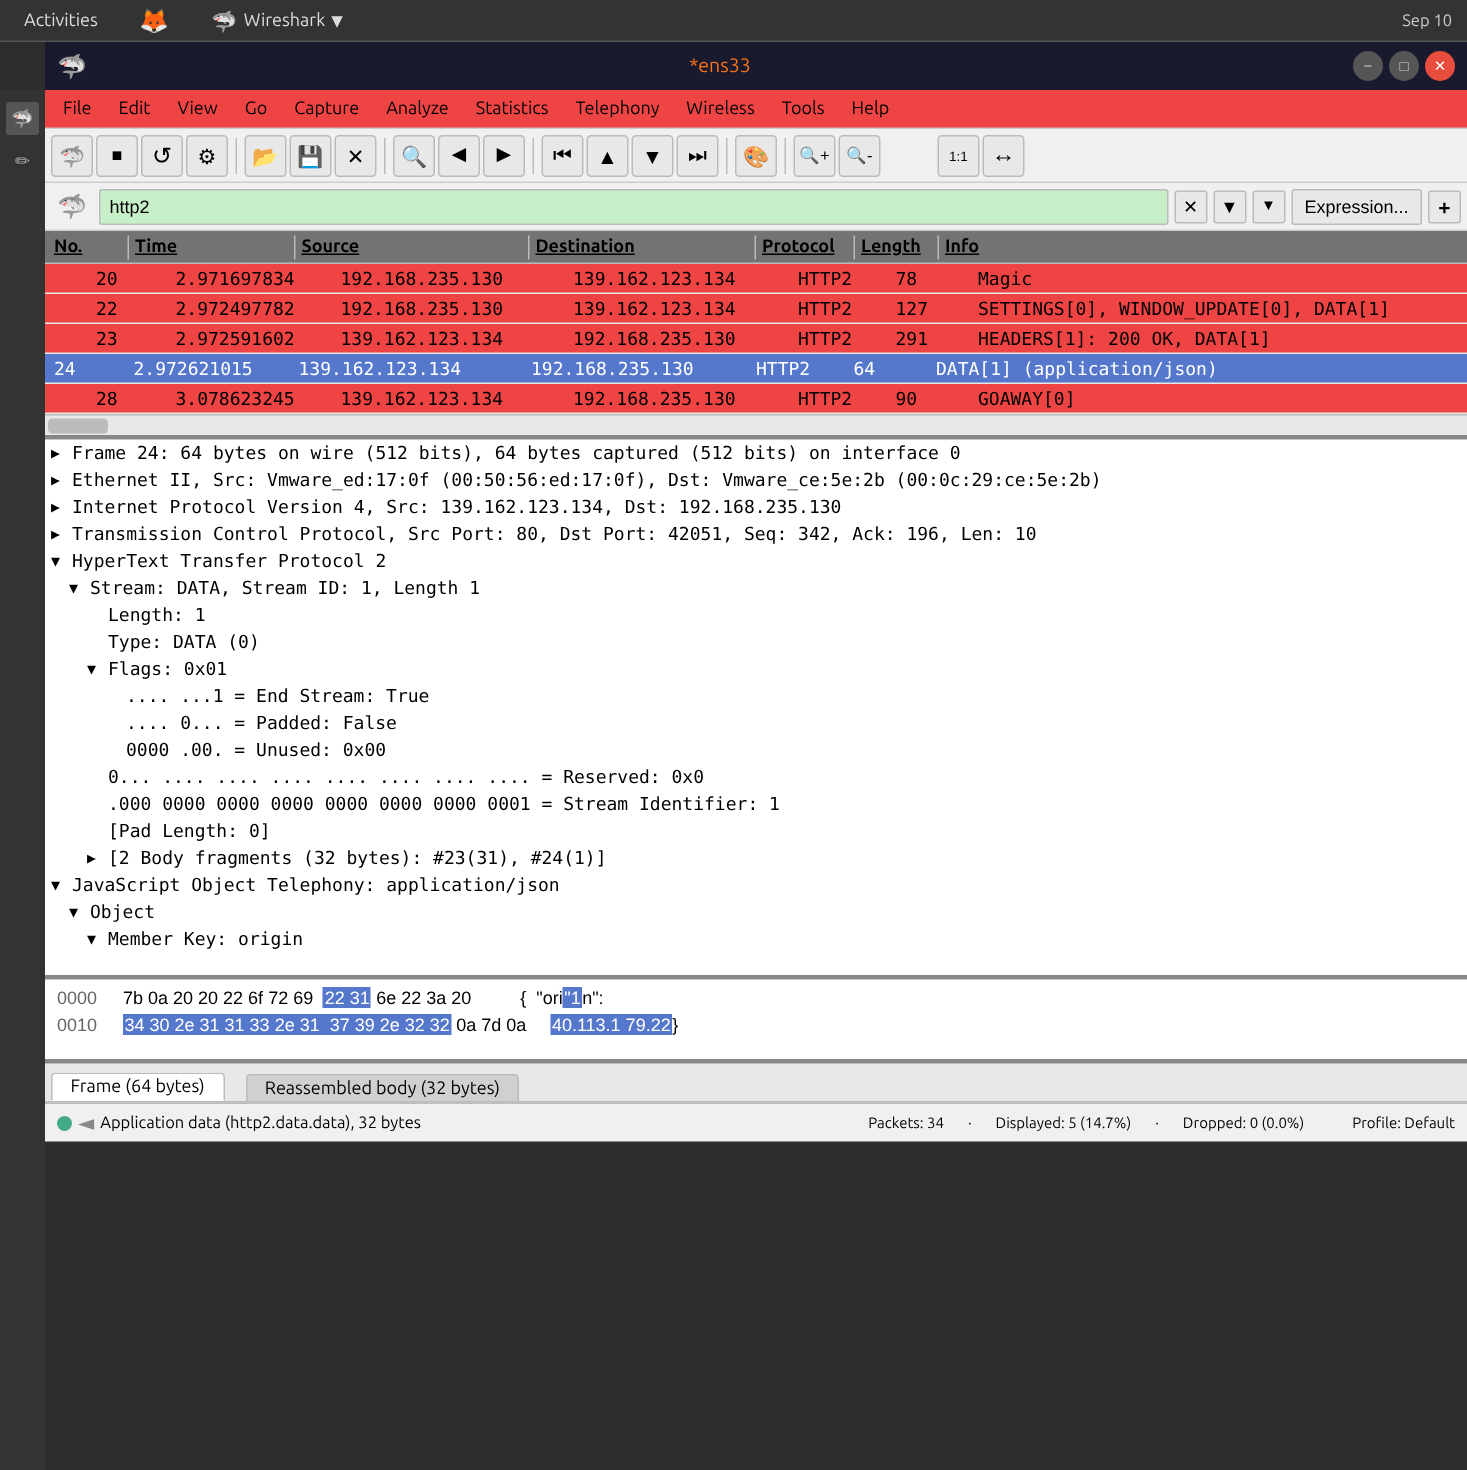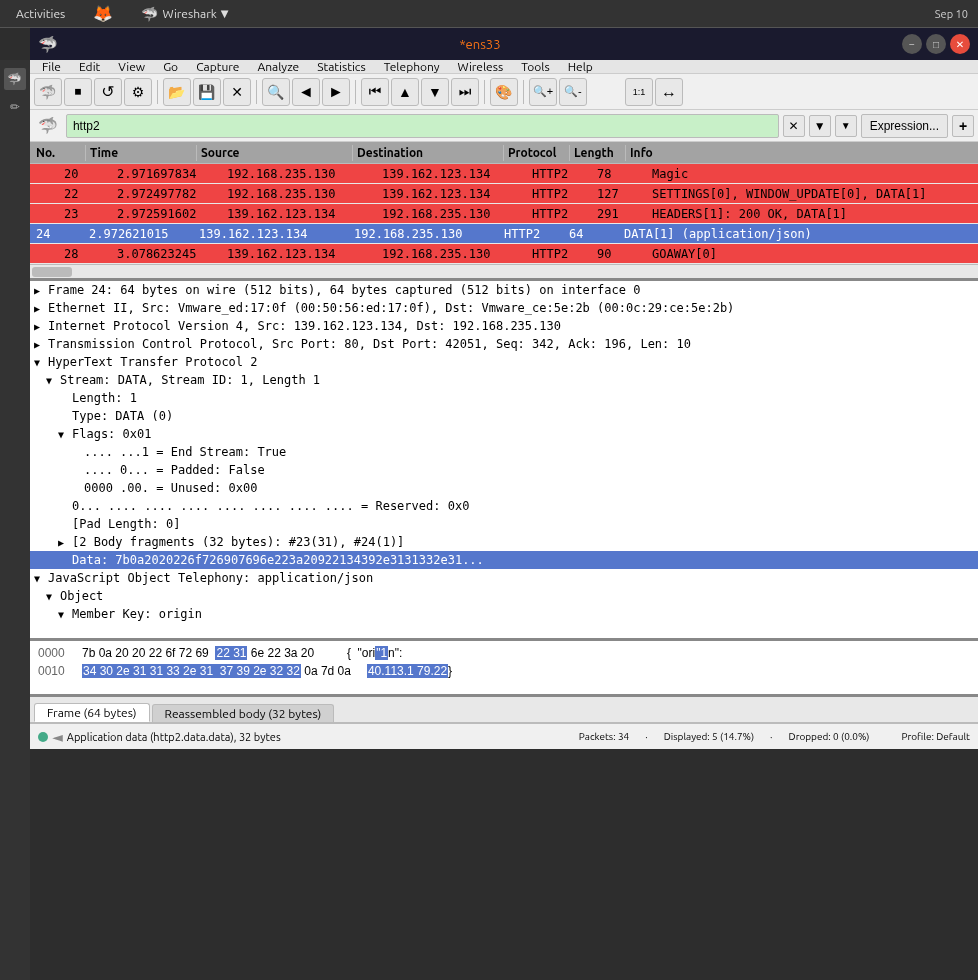--- a/index.html
+++ b/index.html
@@ -74,22 +74,22 @@
       border-radius: 3px;
     }
     .os-taskbar-right {
       margin-left: auto;
       color: #ccc;
       font-size: 11px;
     }
 
     
     #menubar {
-      background: #e5e5e5;
-      height: 14px;
+      background: #ef4444;
+      height: 26px;
       display: flex;
       align-items: center;
       padding: 0 4px;
       border-bottom: 1px solid #ccc;
       gap: 2px;
     }
     .menu-item {
       padding: 2px 8px;
       cursor: pointer;
       font-size: 12px;
@@ -211,27 +211,28 @@
     }
 
     
     #packet-list {
       background: #fff;
       flex: 0 0 auto;
       overflow: hidden;
       border-bottom: 3px solid #888;
     }
     #packet-list-header {
-      background: #a3a3a3;
+      background: #737373;
       display: flex;
       height: 22px;
       align-items: center;
       border-bottom: 1px solid #bbb;
       font-size: 12px;
       font-weight: bold;
+      text-decoration: underline;
     }
     .col-no { width: 55px; padding-left: 6px; flex-shrink: 0; }
     .col-time { width: 110px; flex-shrink: 0; }
     .col-source { width: 155px; flex-shrink: 0; }
     .col-dest { width: 150px; flex-shrink: 0; }
     .col-proto { width: 65px; flex-shrink: 0; }
     .col-len { width: 55px; flex-shrink: 0; }
     .col-info { flex: 1; }
 
     .packet-row {
@@ -313,21 +314,21 @@
       padding: 0 4px;
     }
     .bottom-tab {
       padding: 2px 12px;
       background: #d0d0d0;
       border: 1px solid #bbb;
       border-bottom: none;
       cursor: pointer;
       font-size: 12px;
       border-radius: 3px 3px 0 0;
-      margin-right: 2px;
+      margin-right: 14px;
     }
     .bottom-tab.active {
       background: #fff;
       border-bottom: 1px solid #fff;
     }
 
     
     #statusbar {
       background: #f0f0f0;
       height: 26px;
@@ -612,29 +613,29 @@
     <div class="detail-line detail-indent-3">
       <span class="detail-toggle"></span>
       <span>0000 .00. = Unused: 0x00</span>
     </div>
     <div class="detail-line detail-indent-2">
       <span class="detail-toggle"></span>
       <span>0... .... .... .... .... .... .... .... = Reserved: 0x0</span>
     </div>
     <div class="detail-line detail-indent-2">
       <span class="detail-toggle"></span>
+      <span>.000 0000 0000 0000 0000 0000 0000 0001 = Stream Identifier: 1</span>
+    </div>
+    <div class="detail-line detail-indent-2">
+      <span class="detail-toggle"></span>
       <span>[Pad Length: 0]</span>
     </div>
     <div class="detail-line detail-indent-2">
       <span class="detail-toggle">▶</span>
       <span>[2 Body fragments (32 bytes): #23(31), #24(1)]</span>
-    </div>
-    <div class="detail-line detail-indent-2 selected">
-      <span class="detail-toggle" style="color:#fff;"></span>
-      <span>Data: 7b0a2020226f726907696e223a20922134392e3131332e31...</span>
     </div>
     <div class="detail-line">
       <span class="detail-toggle">▼</span>
       <span>JavaScript Object Telephony: application/json</span>
     </div>
     <div class="detail-line detail-indent-1">
       <span class="detail-toggle">▼</span>
       <span>Object</span>
     </div>
     <div class="detail-line detail-indent-2">

